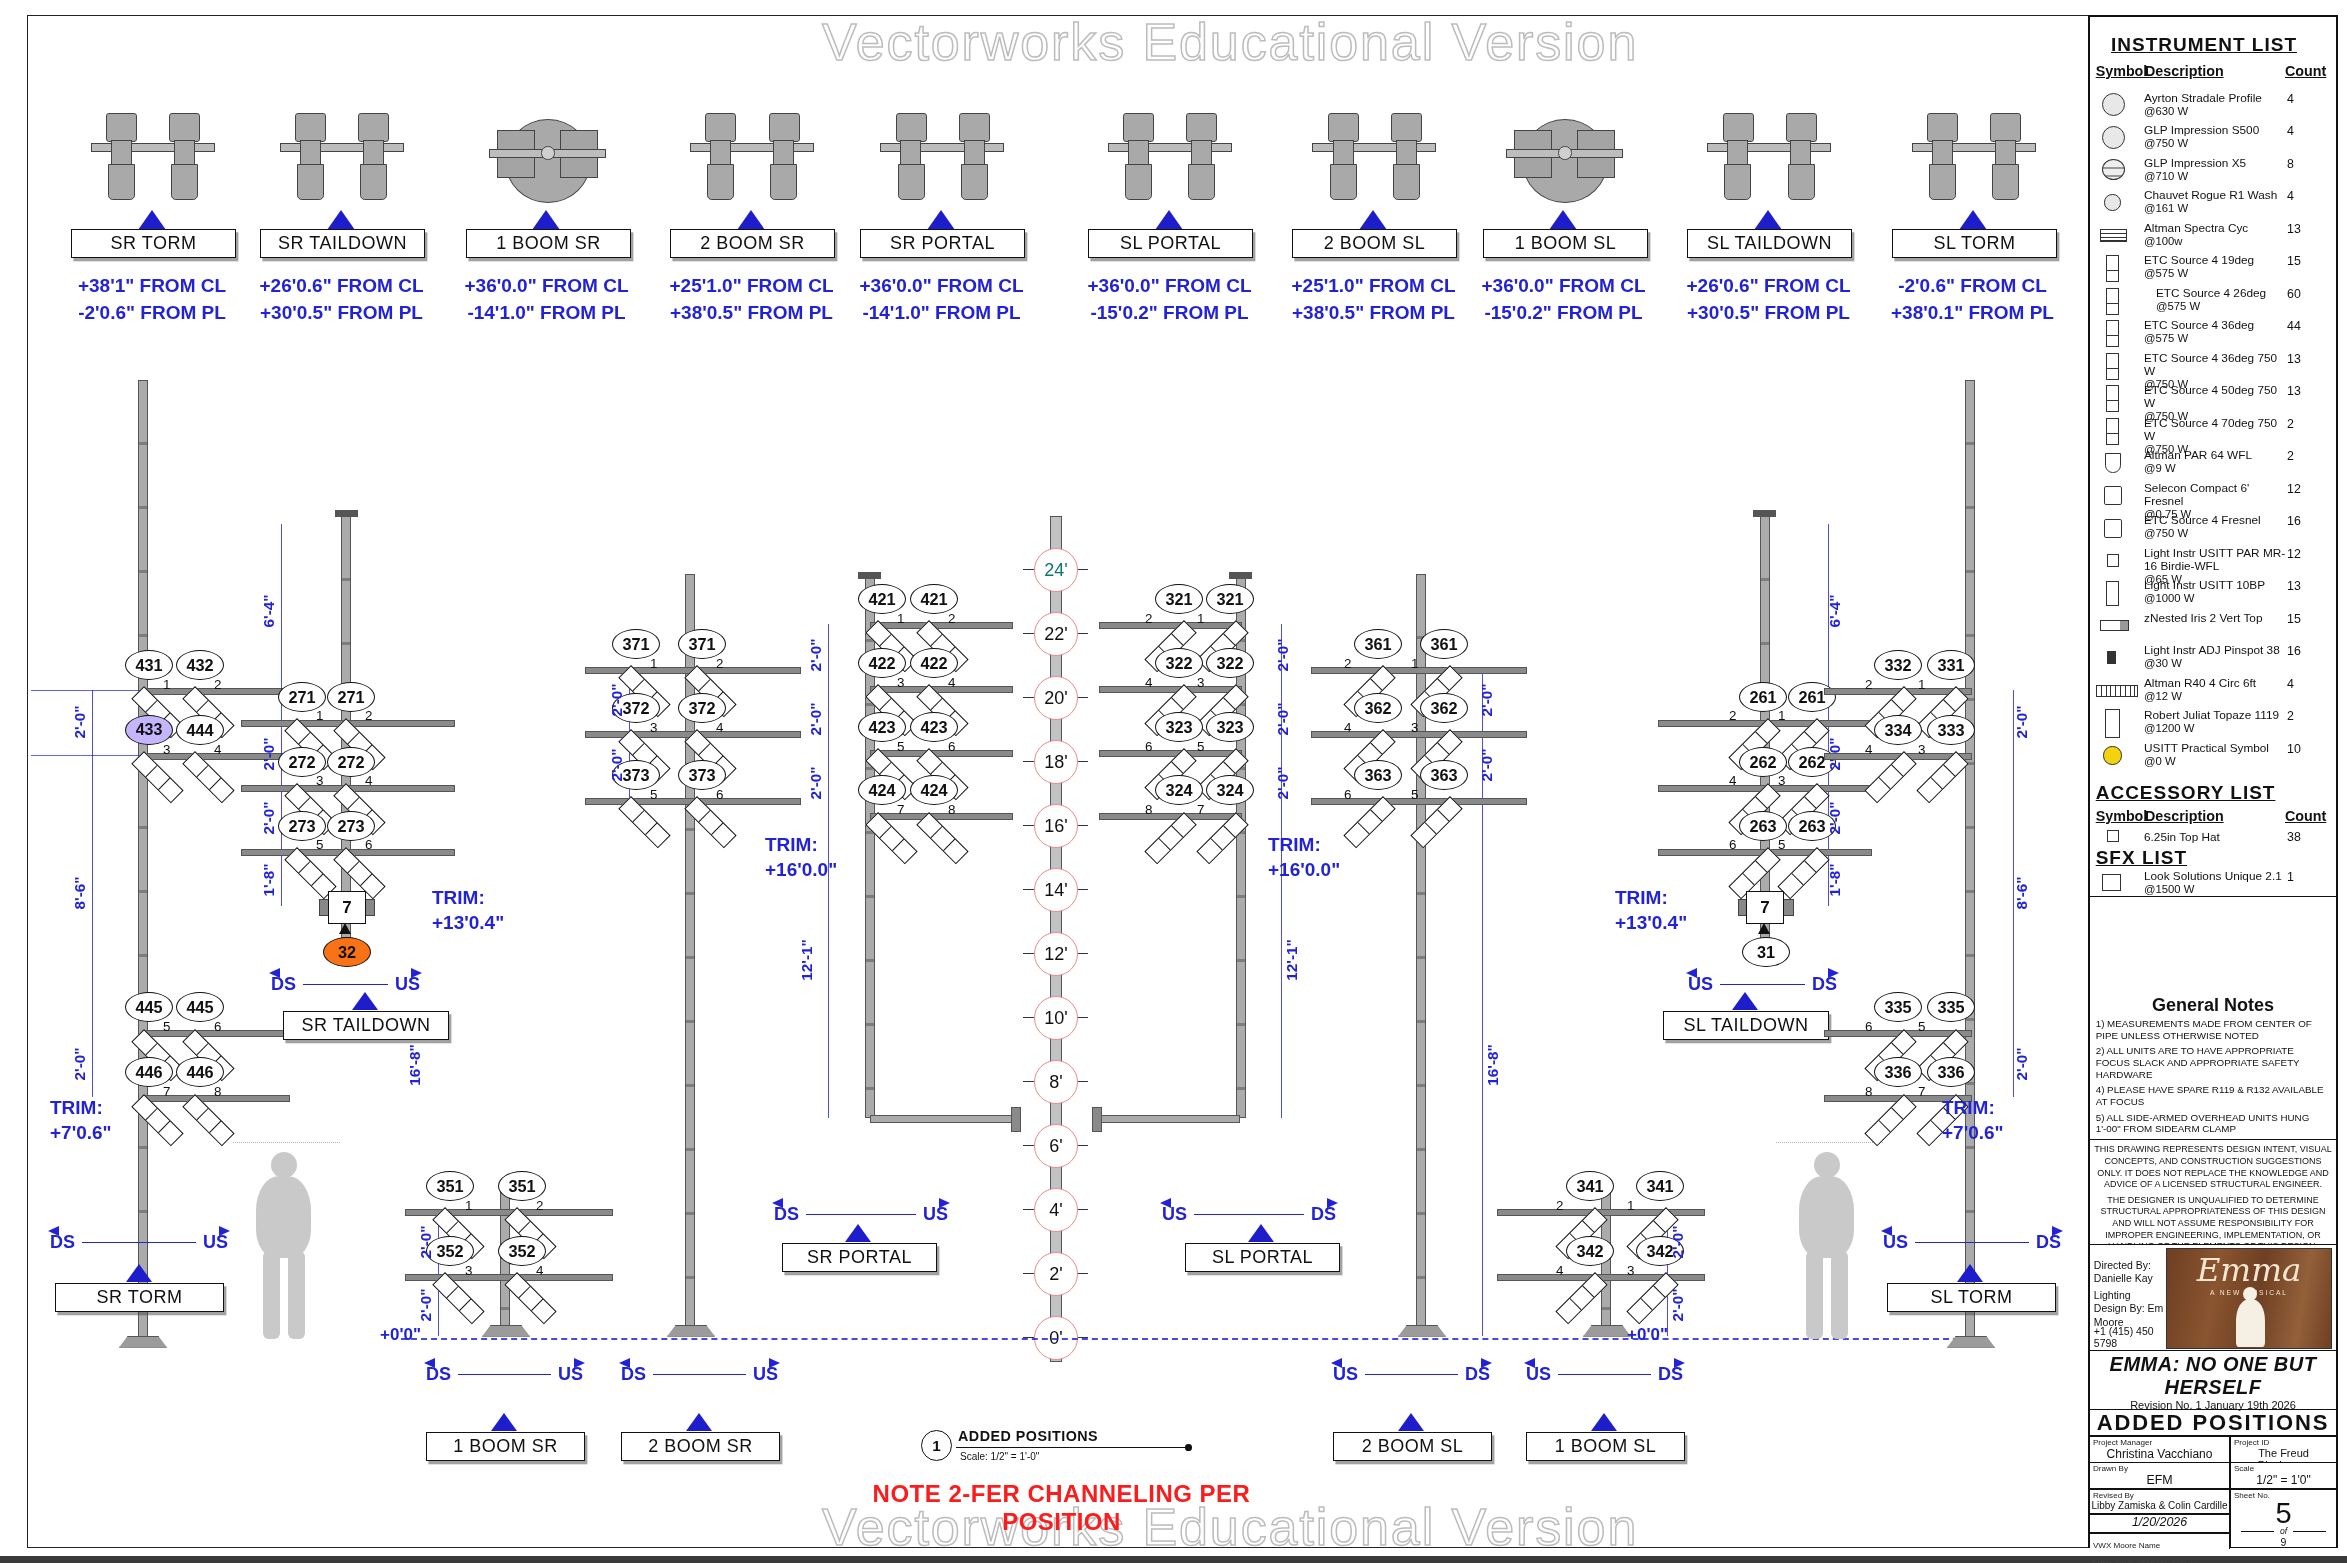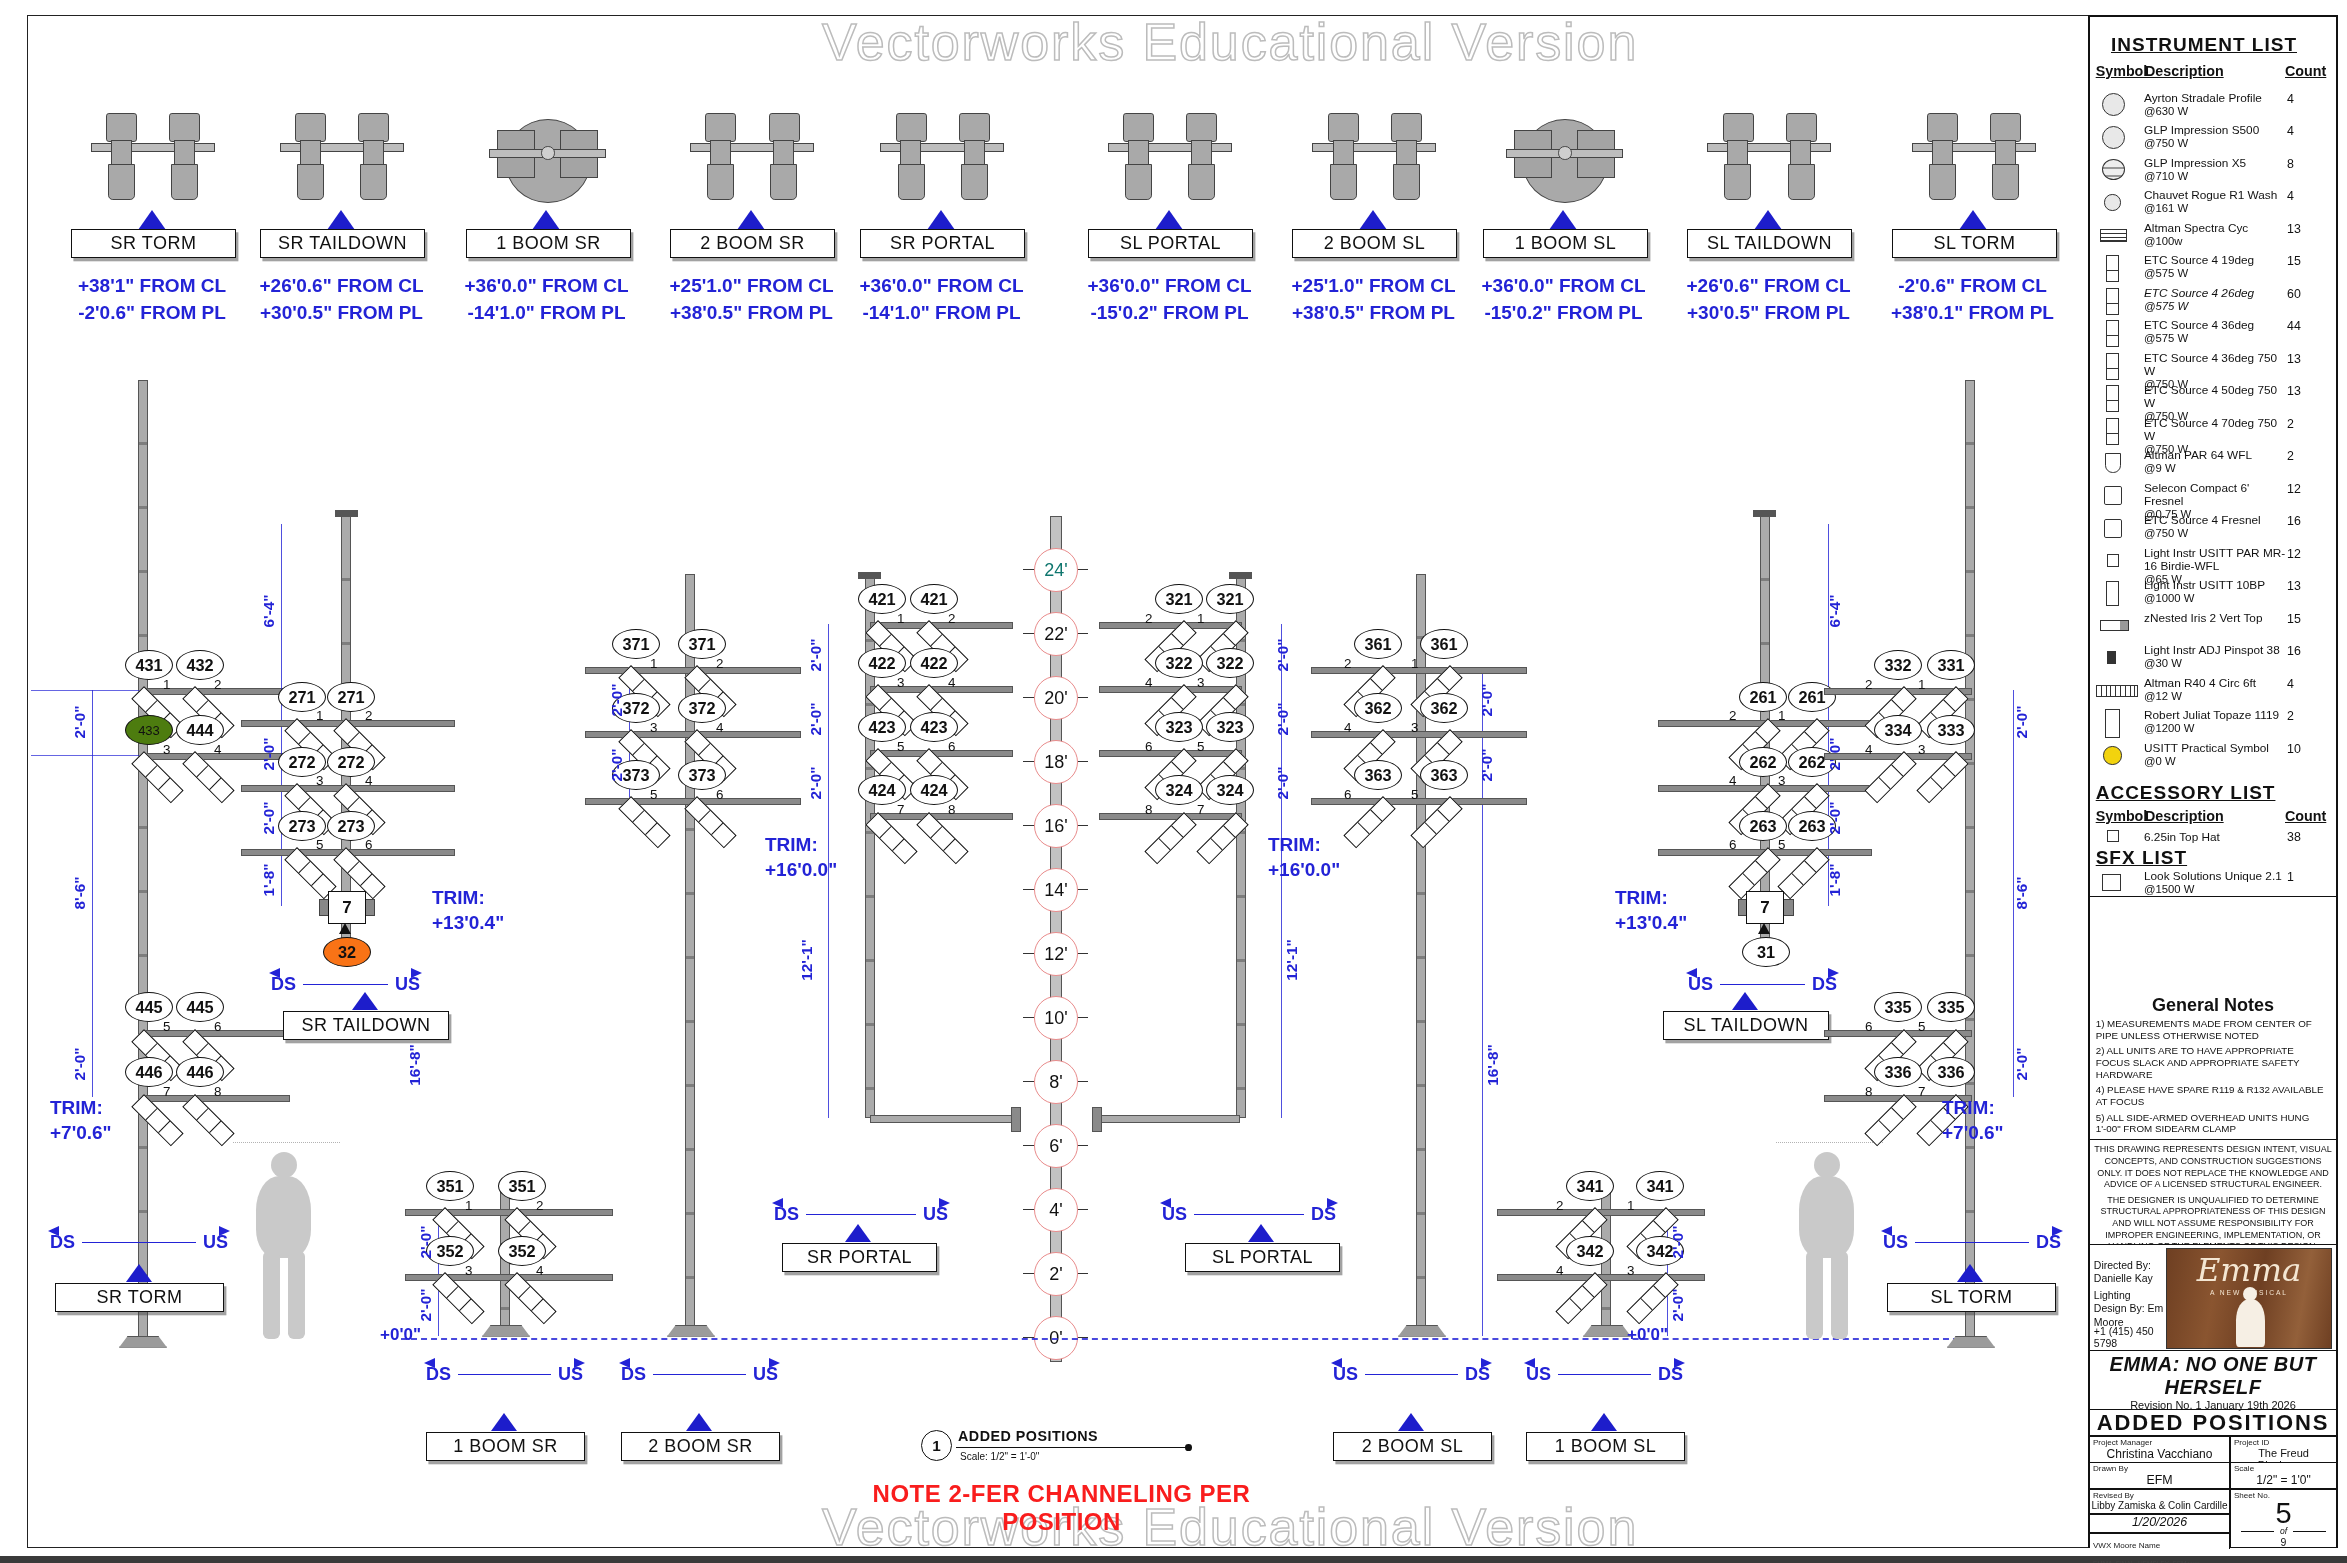--- a/index.html
+++ b/index.html
@@ -73,21 +73,21 @@
             <div style="position: static; font-size: 11.3px;">@100w</div>
           </div>
           <div style="position: absolute; left: 197px; top: 205px; font-size: 12.4px;">13</div>
           <div style="position: absolute; left: 16.3px; top: 238px; width: 10.5px; height: 25px; border: 1.4px solid rgb(51, 51, 51); background: linear-gradient(rgb(255, 255, 255) 55%, rgb(51, 51, 51) 55%, rgb(51, 51, 51) 60%, rgb(255, 255, 255) 60%);"></div>
           <div style="position: absolute; left: 54px; top: 237px; width: 143px;">
             <div style="position: static; font-size: 11.8px; line-height: 1.08;">ETC Source 4 19deg</div>
             <div style="position: static; font-size: 11.3px;">@575 W</div>
           </div>
           <div style="position: absolute; left: 197px; top: 237px; font-size: 12.4px;">15</div>
           <div style="position: absolute; left: 16.3px; top: 271px; width: 10.5px; height: 25px; border: 1.4px solid rgb(51, 51, 51); background: linear-gradient(rgb(255, 255, 255) 55%, rgb(51, 51, 51) 55%, rgb(51, 51, 51) 60%, rgb(255, 255, 255) 60%);"></div>
-          <div style="position: absolute; left: 54px; top: 270px; width: 143px; font-style: italic;">
+          <div style="position: absolute; left: 66px; top: 270px; width: 143px;">
             <div style="position: static; font-size: 11.8px; line-height: 1.08;">ETC Source 4 26deg</div>
             <div style="position: static; font-size: 11.3px;">@575 W</div>
           </div>
           <div style="position: absolute; left: 197px; top: 270px; font-size: 12.4px;">60</div>
           <div style="position: absolute; left: 16.3px; top: 303px; width: 10.5px; height: 25px; border: 1.4px solid rgb(51, 51, 51); background: linear-gradient(rgb(255, 255, 255) 55%, rgb(51, 51, 51) 55%, rgb(51, 51, 51) 60%, rgb(255, 255, 255) 60%);"></div>
           <div style="position: absolute; left: 54px; top: 302px; width: 143px;">
             <div style="position: static; font-size: 11.8px; line-height: 1.08;">ETC Source 4 36deg</div>
             <div style="position: static; font-size: 11.3px;">@575 W</div>
           </div>
           <div style="position: absolute; left: 197px; top: 302px; font-size: 12.4px;">44</div>
@@ -424,21 +424,21 @@
       <div style="position: absolute; left: 33%; top: 0px; bottom: 0px; width: 0px; border-left: 1.2px solid rgb(17, 17, 17);"></div>
       <div style="position: absolute; left: 66%; top: 0px; bottom: 0px; width: 0px; border-left: 1.2px solid rgb(17, 17, 17);"></div>
     </div>
     <div style="position: absolute; left: 176px; top: 650px; width: 46px; height: 28px; border: 1.6px solid rgb(17, 17, 17); border-radius: 50%; background: rgb(255, 255, 255); display: flex; align-items: center; justify-content: center; font-size: 16.3px; font-weight: 600;">432</div>
     <div style="position: absolute; left: 214px; top: 677px; font-size: 13.4px;">2</div>
     <div style="position: absolute; left: 142px; top: 753px; width: 146px; height: 4.8px; background: rgb(138, 138, 138); border: 0.8px solid rgb(85, 85, 85);"></div>
     <div style="position: absolute; left: 144px; top: 751px; width: 54px; height: 16.3px; border: 1.5px solid rgb(17, 17, 17); background: rgb(255, 255, 255); transform-origin: left top; transform: rotate(45deg);">
       <div style="position: absolute; left: 33%; top: 0px; bottom: 0px; width: 0px; border-left: 1.2px solid rgb(17, 17, 17);"></div>
       <div style="position: absolute; left: 66%; top: 0px; bottom: 0px; width: 0px; border-left: 1.2px solid rgb(17, 17, 17);"></div>
     </div>
-    <div style="position: absolute; left: 125px; top: 715px; width: 46px; height: 28px; border: 1.6px solid rgb(17, 17, 17); border-radius: 50%; background: #4d7c0f; display: flex; align-items: center; justify-content: center; font-size: 13px; font-weight: 400;">433</div>
+    <div style="position: absolute; left: 125px; top: 715px; width: 46px; height: 28px; border: 1.6px solid rgb(17, 17, 17); border-radius: 50%; background: #c4b5fd; display: flex; align-items: center; justify-content: center; font-size: 16px; font-weight: 700;">433</div>
     <div style="position: absolute; left: 163px; top: 742px; font-size: 13.4px;">3</div>
     <div style="position: absolute; left: 195px; top: 751px; width: 54px; height: 16.3px; border: 1.5px solid rgb(17, 17, 17); background: rgb(255, 255, 255); transform-origin: left top; transform: rotate(45deg);">
       <div style="position: absolute; left: 33%; top: 0px; bottom: 0px; width: 0px; border-left: 1.2px solid rgb(17, 17, 17);"></div>
       <div style="position: absolute; left: 66%; top: 0px; bottom: 0px; width: 0px; border-left: 1.2px solid rgb(17, 17, 17);"></div>
     </div>
     <div style="position: absolute; left: 176px; top: 715px; width: 46px; height: 28px; border: 1.6px solid rgb(17, 17, 17); border-radius: 50%; background: rgb(255, 255, 255); display: flex; align-items: center; justify-content: center; font-size: 16.3px; font-weight: 600;">444</div>
     <div style="position: absolute; left: 214px; top: 742px; font-size: 13.4px;">4</div>
     <div style="position: absolute; left: 142px; top: 1030px; width: 146px; height: 4.8px; background: rgb(138, 138, 138); border: 0.8px solid rgb(85, 85, 85);"></div>
     <div style="position: absolute; left: 144px; top: 1029px; width: 54px; height: 16.3px; border: 1.5px solid rgb(17, 17, 17); background: rgb(255, 255, 255); transform-origin: left top; transform: rotate(45deg);">
       <div style="position: absolute; left: 33%; top: 0px; bottom: 0px; width: 0px; border-left: 1.2px solid rgb(17, 17, 17);"></div>

